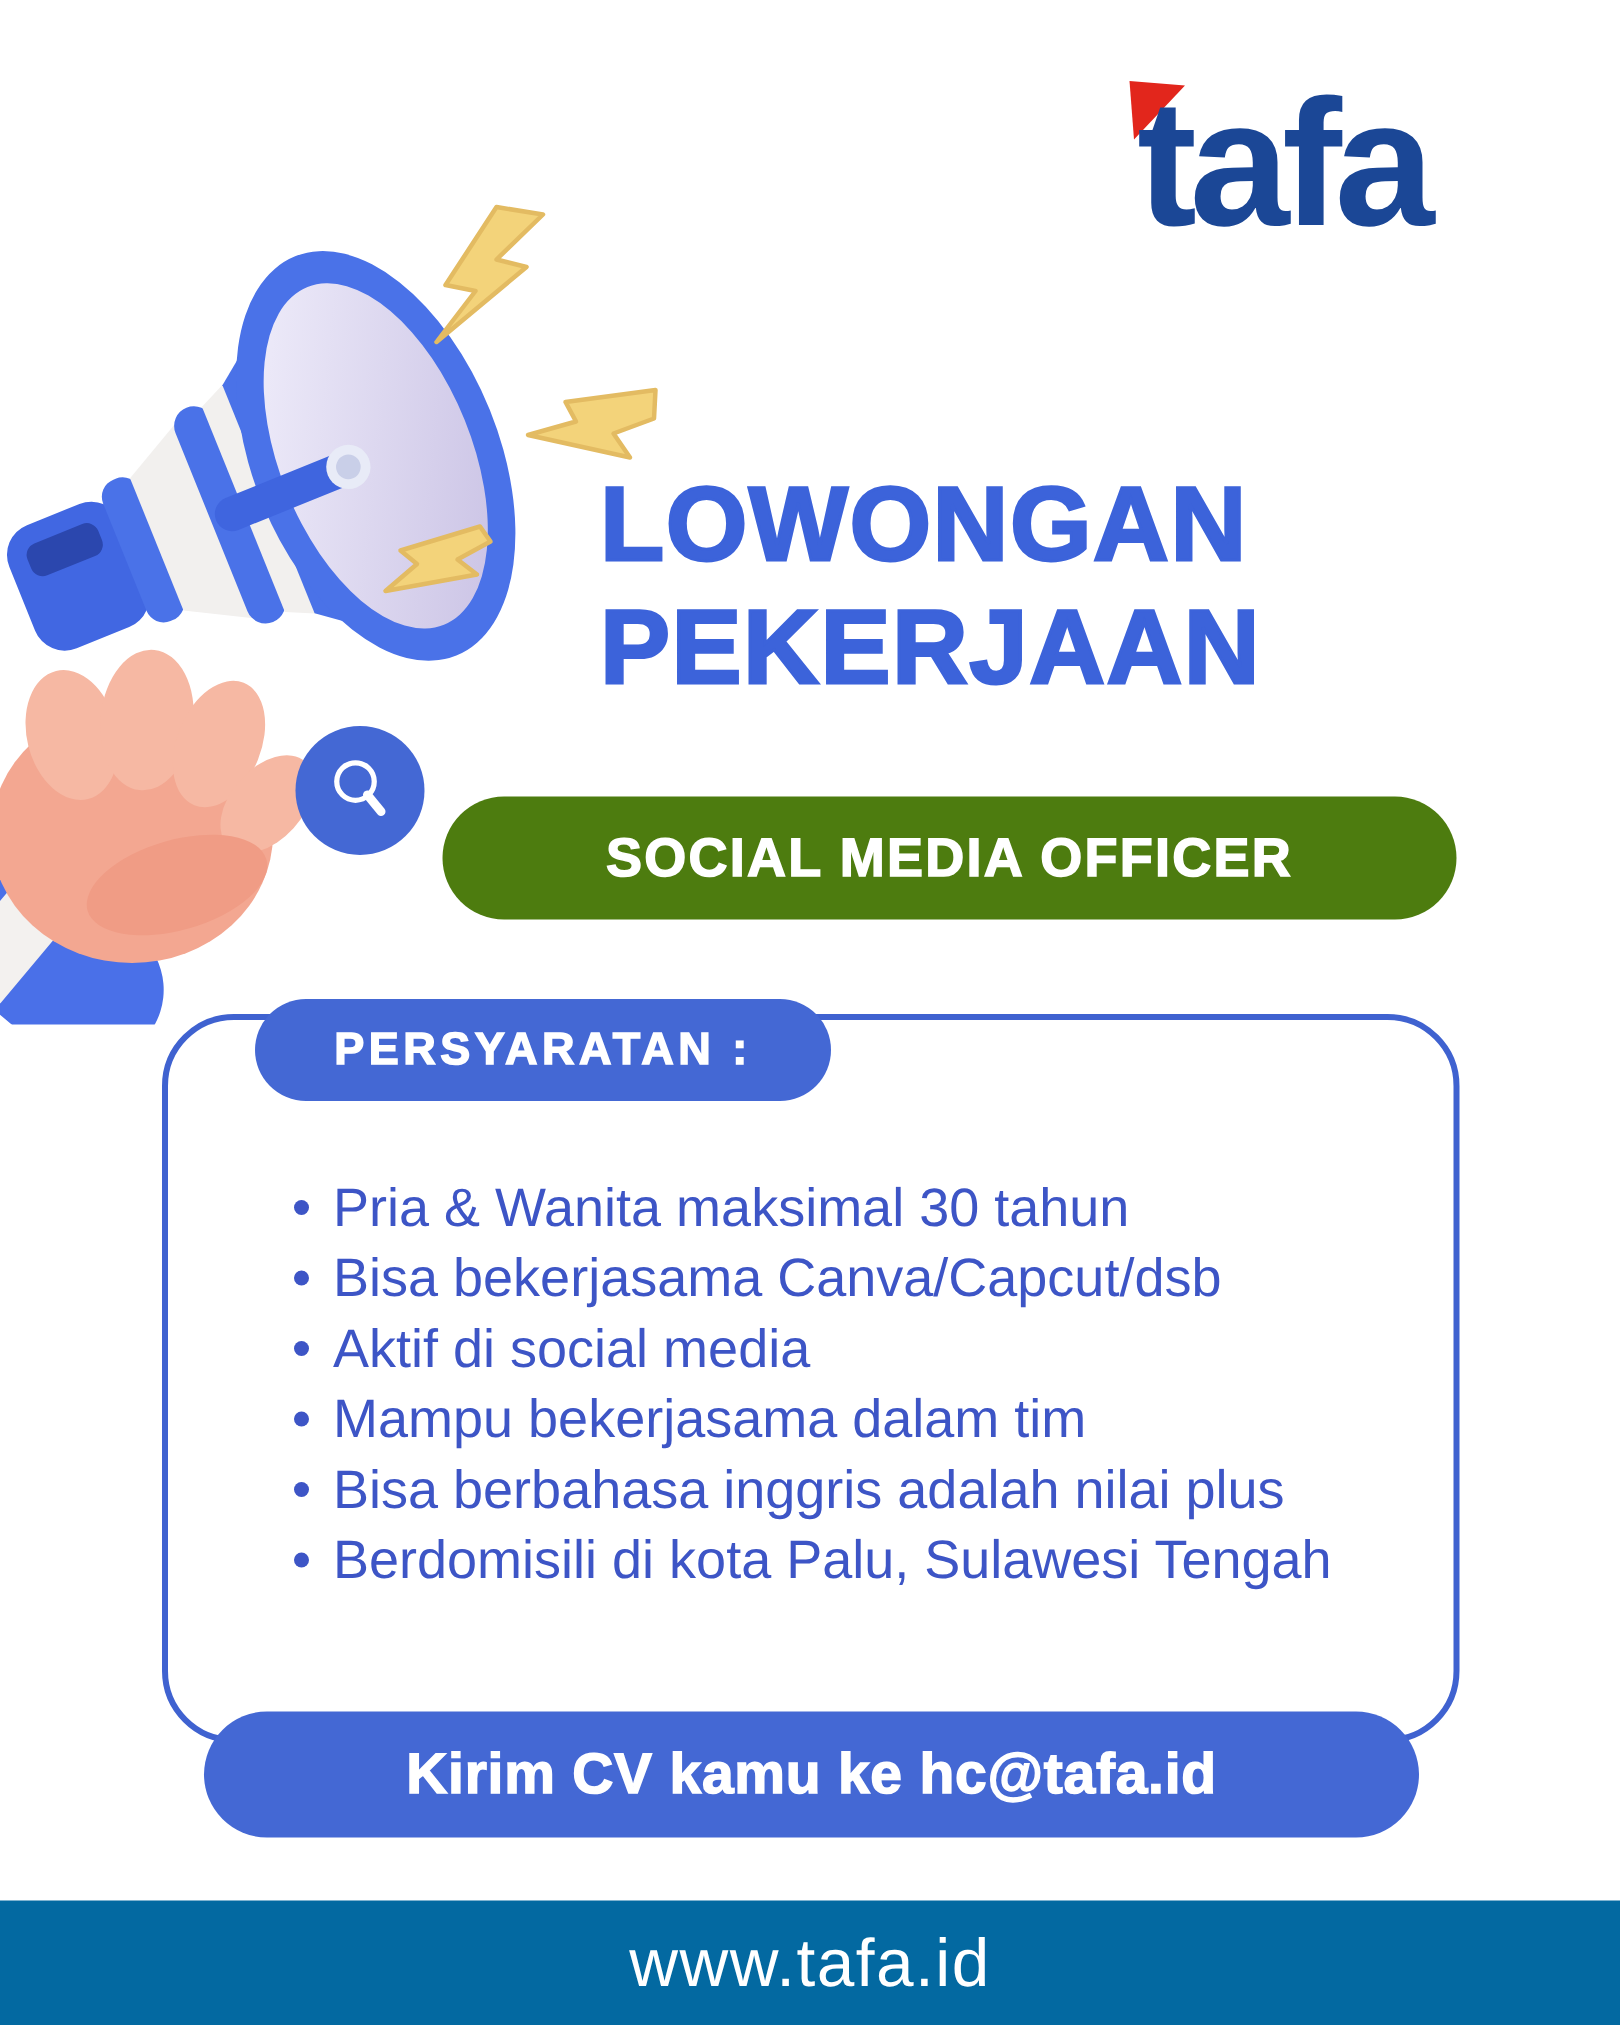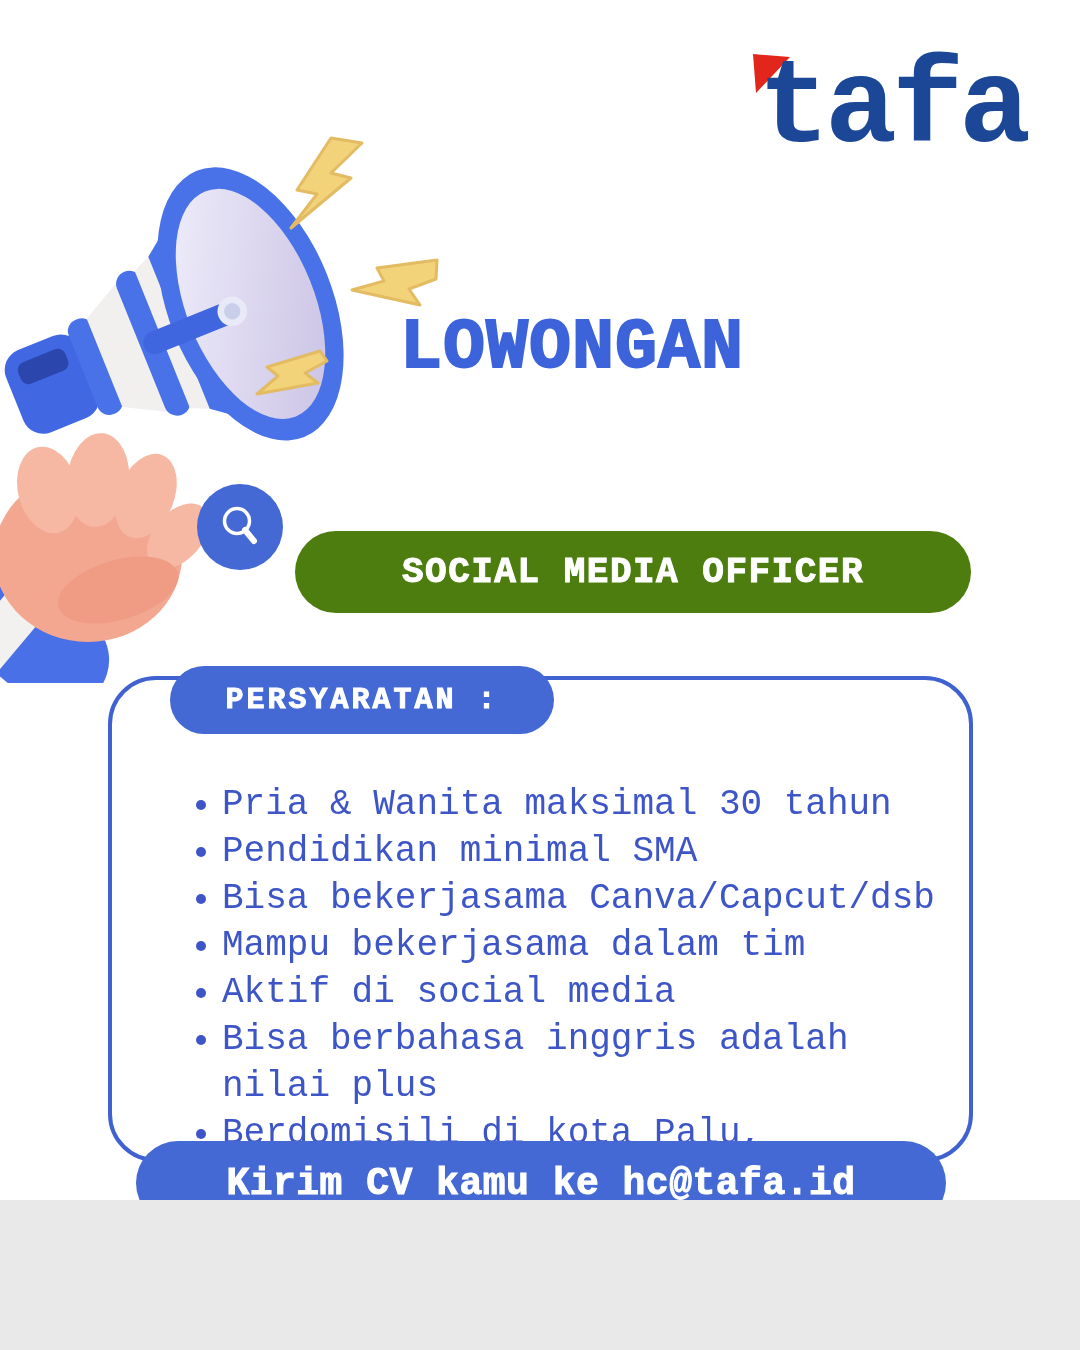--- a/index.html
+++ b/index.html
@@ -1,20 +1,20 @@
 <!DOCTYPE html>
 <html><head>
 <meta charset="utf-8">
 <style>
   * { margin:0; padding:0; box-sizing:border-box; }
   html,body { background:#e9e9e9; }
   .poster {
-    position:relative; width:1080px; height:1200px; margin:0 auto;
+    position:relative; width:1080px; height:1350px; margin:0 auto;
     background:#ffffff; overflow:hidden;
-    font-family:Liberation Mono, monospace;
+    font-family:Liberation Sans, sans-serif;
   }
 
   
   .logo { position:absolute; left:752px; top:34px; width:300px; height:150px; }
   .logo-text {
     position:absolute; left:6px; top:0; font-size:120px; line-height:150px;
     font-weight:bold; letter-spacing:-5px; color:#1b4796;
   }
   .logo-tri { position:absolute; left:0px; top:20px; }
 
@@ -133,44 +133,44 @@
 
     <g fill="#f3d37a" stroke="#e3bb62" stroke-width="3" stroke-linejoin="round">
       <path d="M331 30 L297 82 L317 86 L291 120 L351 70 L331 65 L362 35 Z"></path>
       <path d="M437 152 L377 160 L384 173 L352 182 L420 197 L409 181 L436 171 Z"></path>
       <path d="M320 243 L267 259 L278 268 L257 286 L318 275 L305 265 L327 253 Z"></path>
     </g>
   </svg>
 
   <div class="title">
     <div>LOWONGAN</div>
+    <div>PEKERJAAN</div>
   </div>
 
   <div class="search-circle">
     <svg width="46" height="46" viewBox="0 0 46 46">
       <circle cx="20" cy="17" r="12.5" fill="none" stroke="#ffffff" stroke-width="3.5"></circle>
       <line x1="28" y1="26" x2="37" y2="37" stroke="#ffffff" stroke-width="6" stroke-linecap="round"></line>
     </svg>
   </div>
   <div class="job-pill">
     <span>SOCIAL MEDIA OFFICER</span>
   </div>
 
   <div class="req-box"></div>
 
   <div class="req-heading">
     <span>PERSYARATAN :</span>
   </div>
 
   <ul class="req-list">
     <li>Pria &amp; Wanita maksimal 30 tahun</li>
-    <li>Pendidikan minimal SMA</li>
     <li>Bisa bekerjasama Canva/Capcut/dsb</li>
+    <li>Aktif di social media</li>
     <li>Mampu bekerjasama dalam tim</li>
-    <li>Aktif di social media</li>
     <li>Bisa berbahasa inggris adalah nilai plus</li>
     <li>Berdomisili di kota Palu, Sulawesi Tengah</li>
   </ul>
 
   <div class="cta-pill">
     <span>Kirim CV kamu ke hc@tafa.id</span>
   </div>
 
   <div class="footer-bar">
     <span>www.tafa.id</span>

